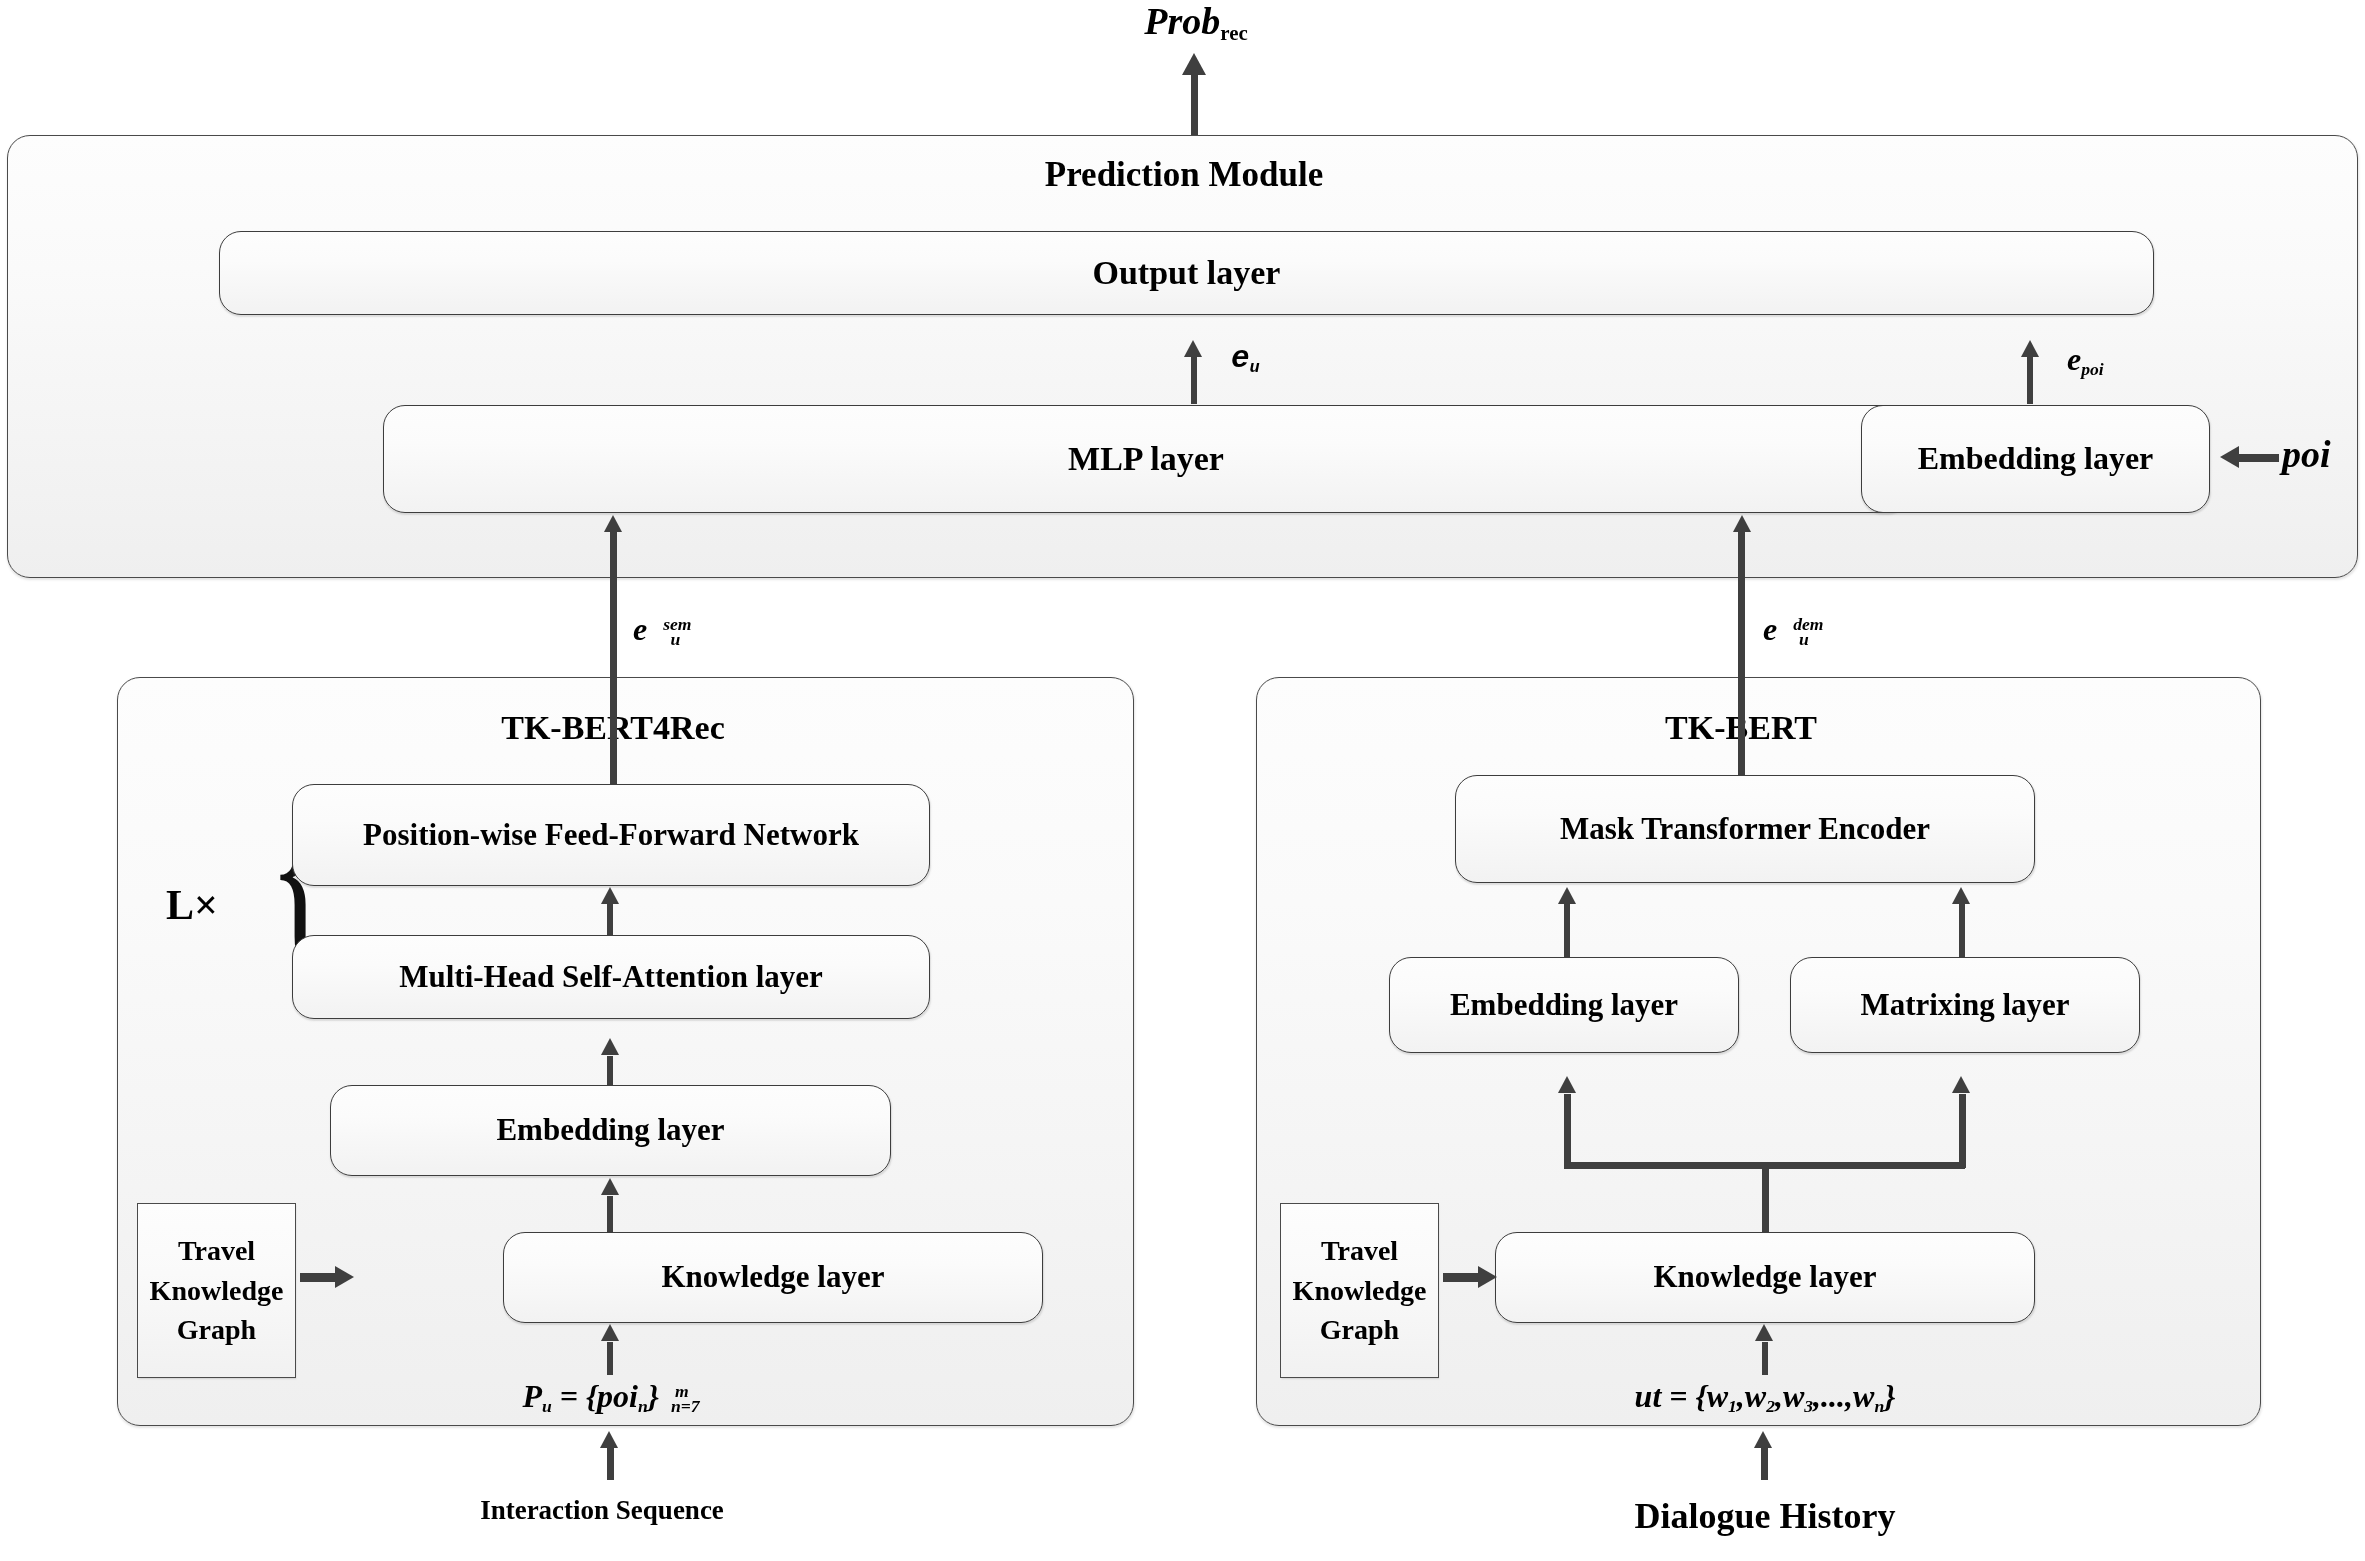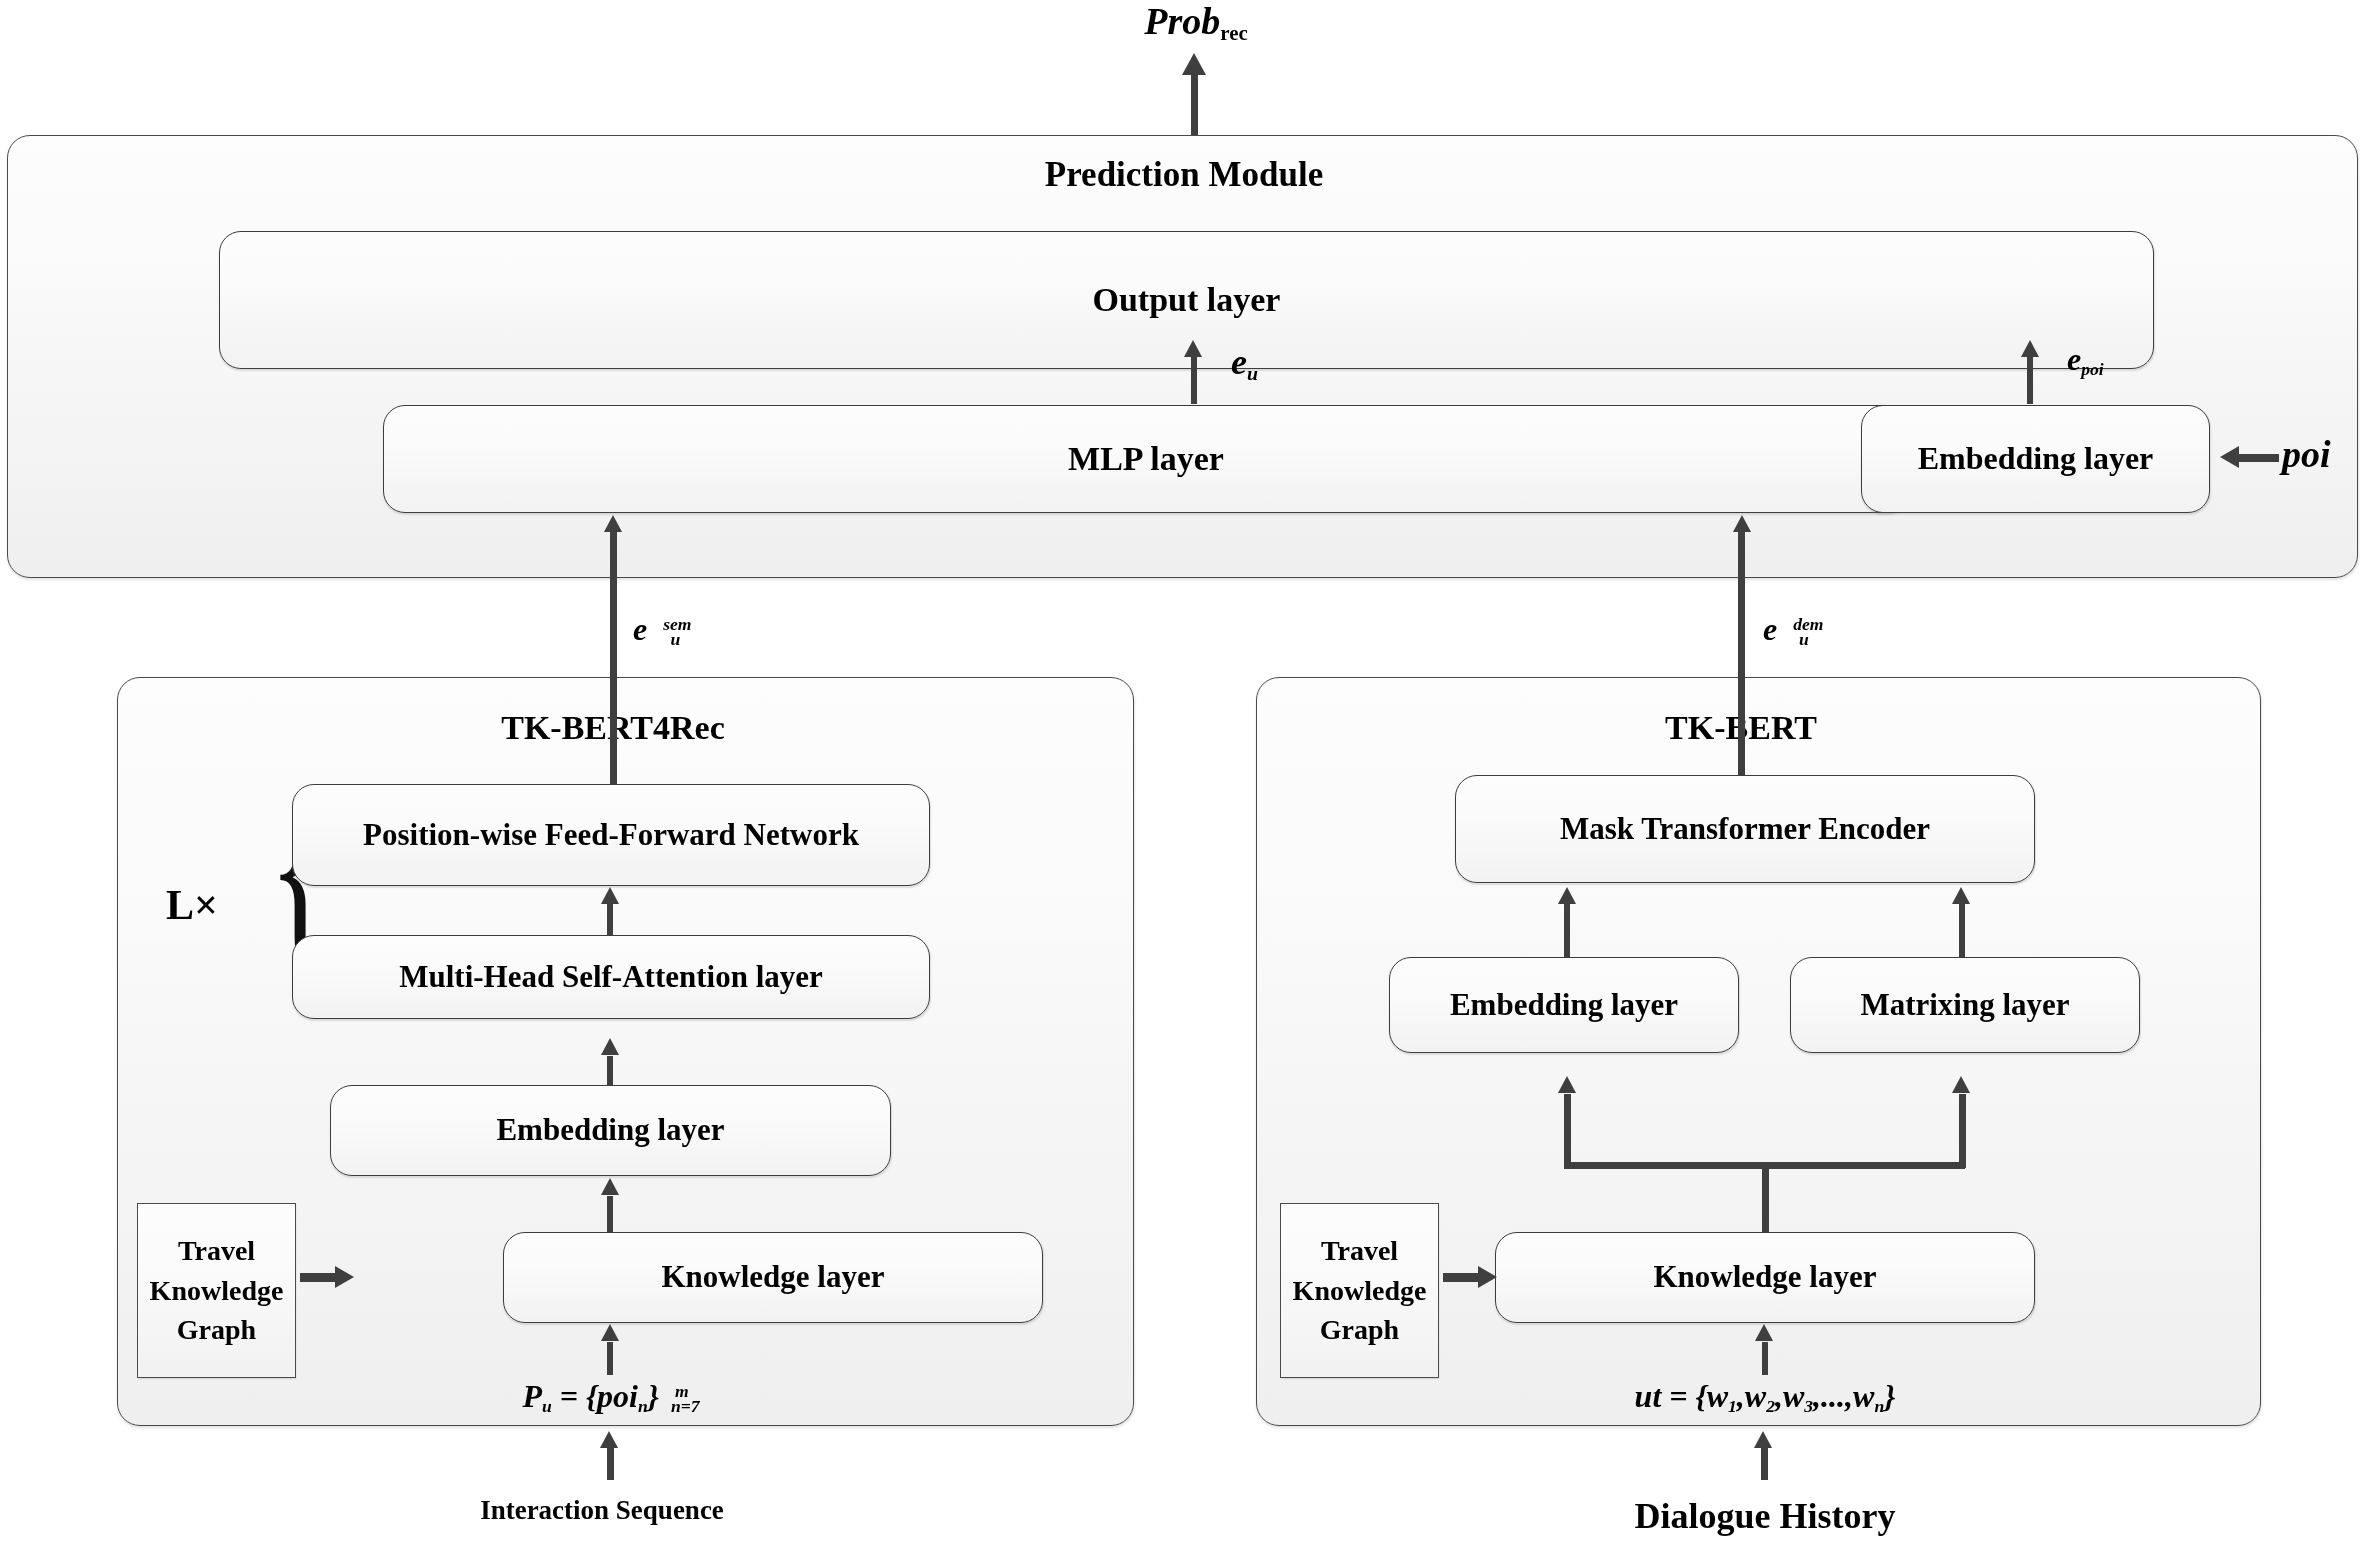--- a/index.html
+++ b/index.html
@@ -61,27 +61,27 @@
   <span class="mi">Prob</span><sub class="mu">rec</sub>
 </div>
 
 <div class="vshaft" style="left:1191px;top:71px;width:7.3px;height:66px;"></div>
 <div class="vhead" style="left:1182px;top:53px;"></div>
 
 <div class="panel" style="left:7.3px;top:135px;width:2351px;height:443px;"></div>
 
 <div class="lbl center" style="left:1184px;top:155px;font-size:35px;">Prediction Module</div>
 
-<div class="node" style="left:219px;top:231px;width:1935px;height:138px;font-size:34px;">
+<div class="node" style="left:219px;top:231px;width:1935px;height:84px;font-size:34px;">
   <span>Output layer</span>
 </div>
 
 <div class="vshaft" style="left:1191px;top:357px;width:5.8px;height:47px;"></div>
 <div class="vhead sm" style="left:1184px;top:340px;"></div>
-<div class="lbl" style="left:1231px;top:341px;font-size:36px;">
+<div class="lbl" style="left:1231px;top:341px;font-size:31px;font-family:Liberation Mono, monospace;">
   <span class="mi">e</span><sub class="mi">u</sub>
 </div>
 
 <div class="node" style="left:383px;top:405px;width:1526px;height:108px;font-size:34px;">
   <span>MLP layer</span>
 </div>
 
 <div class="vshaft" style="left:2027px;top:357px;width:5.8px;height:47px;"></div>
 <div class="vhead sm" style="left:2021px;top:340px;"></div>
 <div class="lbl" style="left:2067px;top:341px;font-size:32px;">

